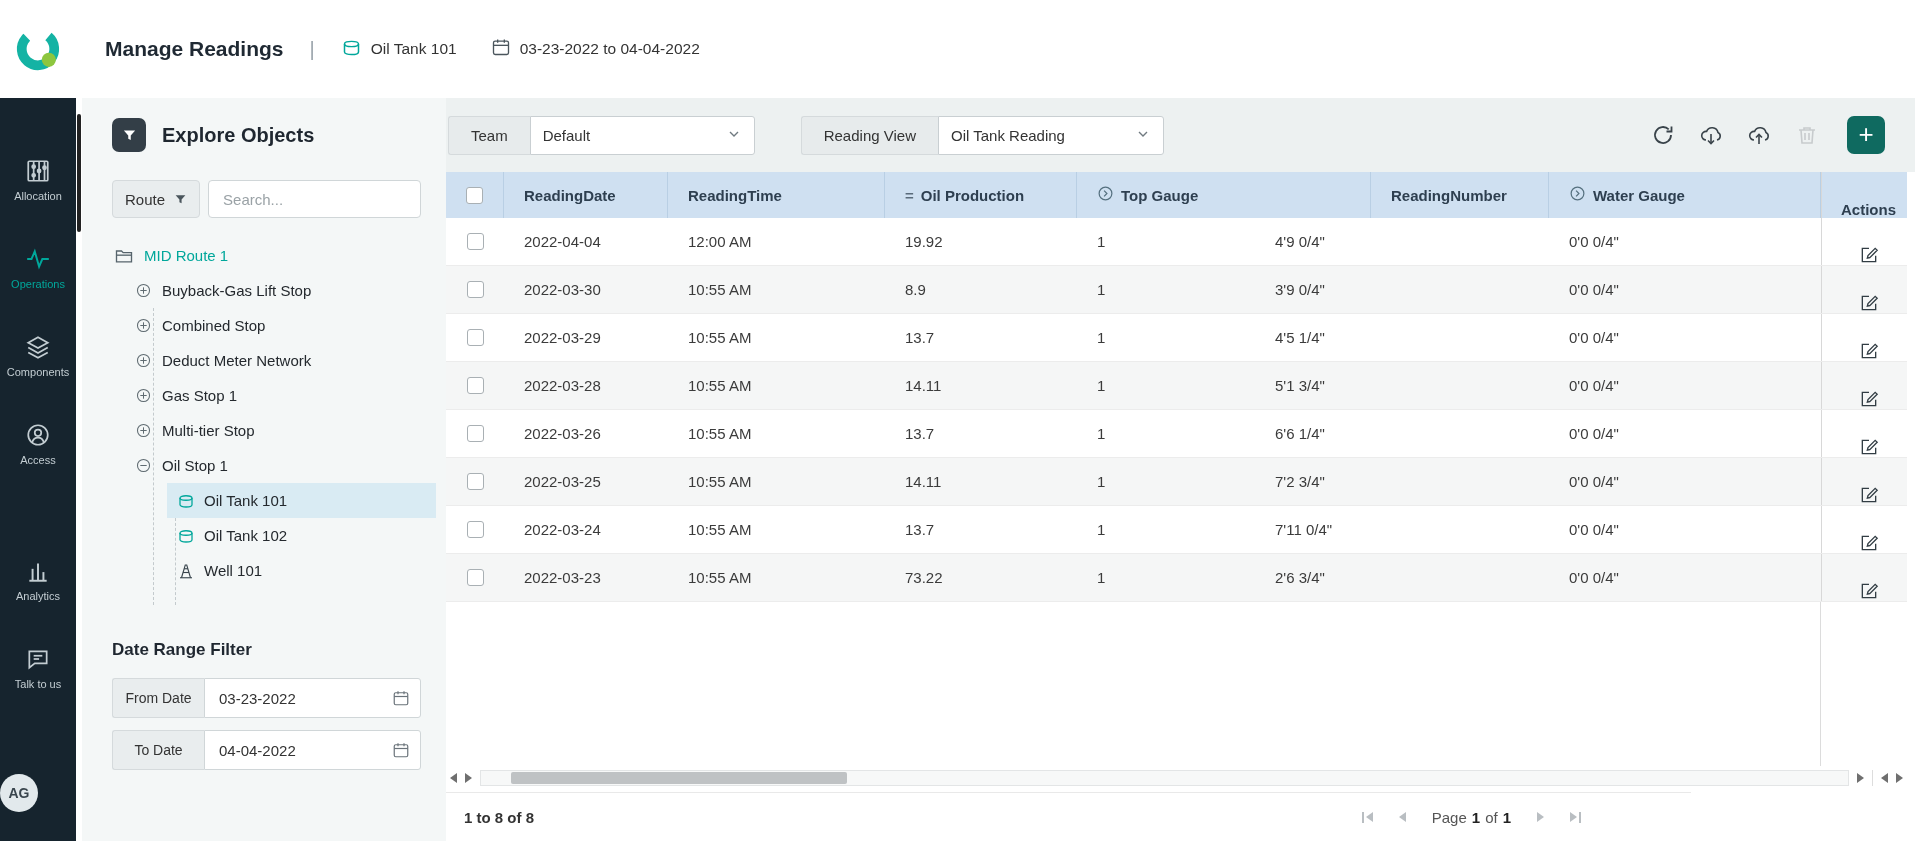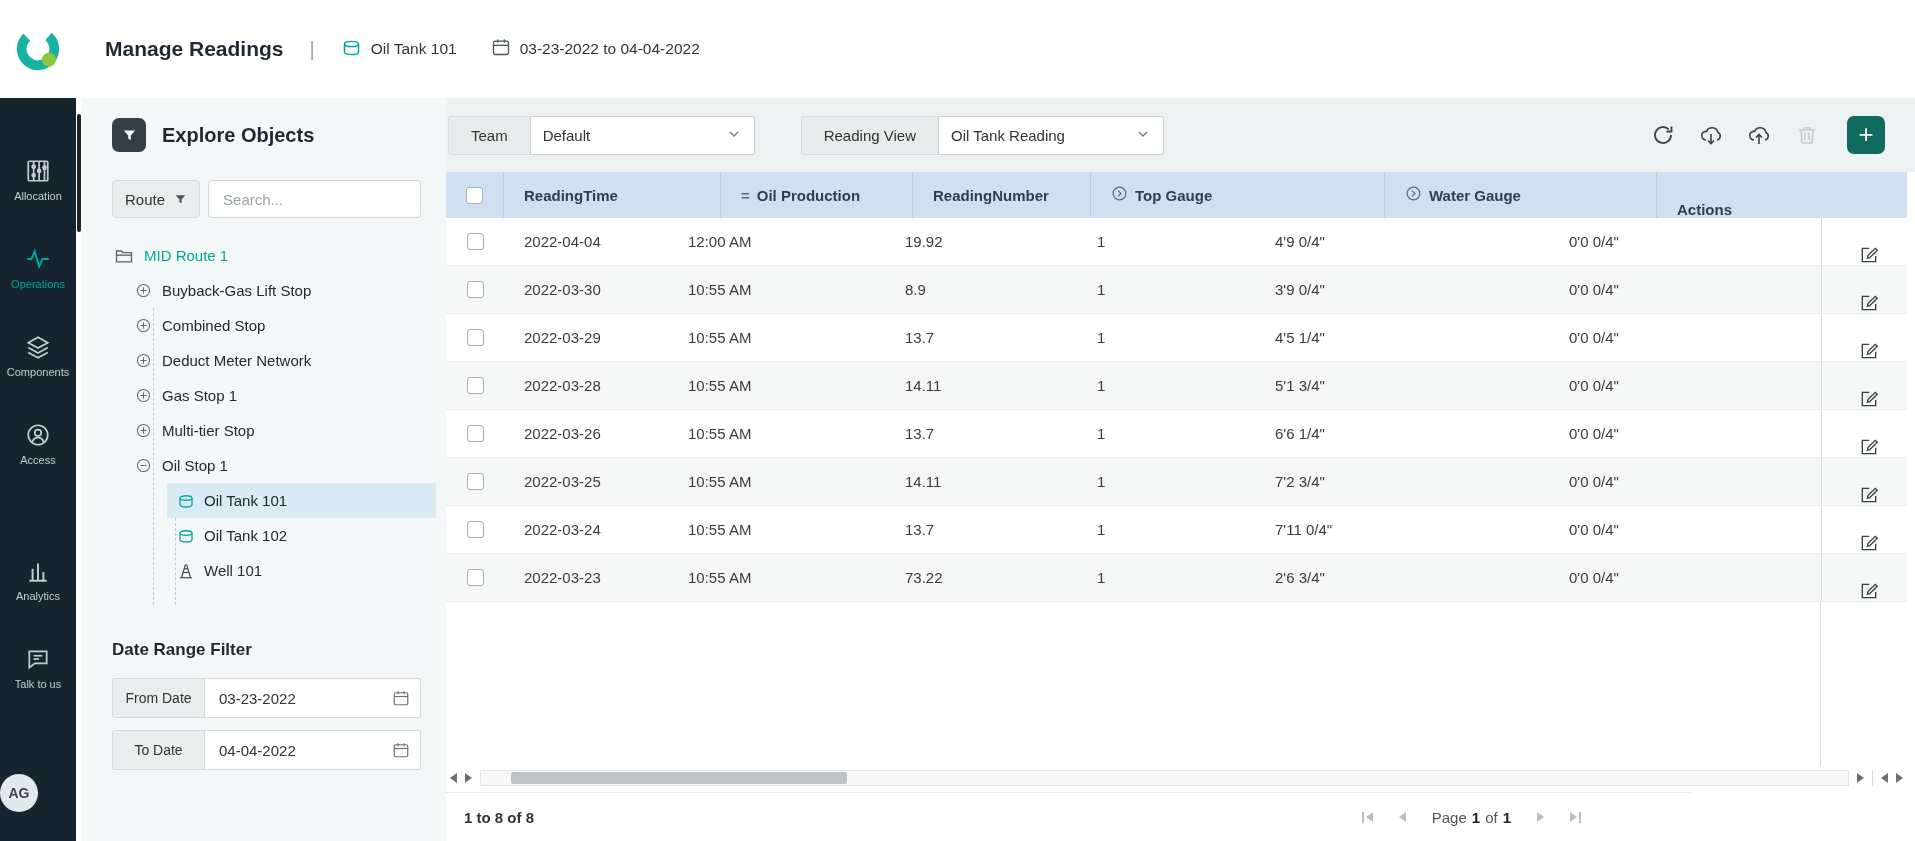--- a/index.html
+++ b/index.html
@@ -480,36 +480,39 @@
       </span>
       <button class="add-btn">+</button>
     </div>
   </section>
 
   <section class="grid">
     <div class="thead">
       <div class="th col-cb">
           <span class="checkbox"></span>
         </div>
+      <div class="th col-date">
+          <span>ReadingDate</span>
+        </div>
       <div class="th col-time">
           <span>ReadingTime</span>
         </div>
       <div class="th col-prod">
           <span class="eq">=</span>
           <span>Oil Production</span>
         </div>
-      <div class="th col-num">
-          <span>ReadingNumber</span>
-        </div>
       <div class="th col-top">
           <span class="circ"><svg viewBox="0 0 24 24" fill="none" stroke="currentColor" stroke-width="1.7">
               <circle cx="12" cy="12" r="9"></circle>
               <path d="M10 8l4 4-4 4"></path>
             </svg></span>
           <span>Top Gauge</span>
+        </div>
+      <div class="th col-num">
+          <span>ReadingNumber</span>
         </div>
       <div class="th col-water">
           <span class="circ"><svg viewBox="0 0 24 24" fill="none" stroke="currentColor" stroke-width="1.7">
               <circle cx="12" cy="12" r="9"></circle>
               <path d="M10 8l4 4-4 4"></path>
             </svg></span>
           <span>Water Gauge</span>
         </div>
       <div class="th col-actions">
           <span>Actions</span>

